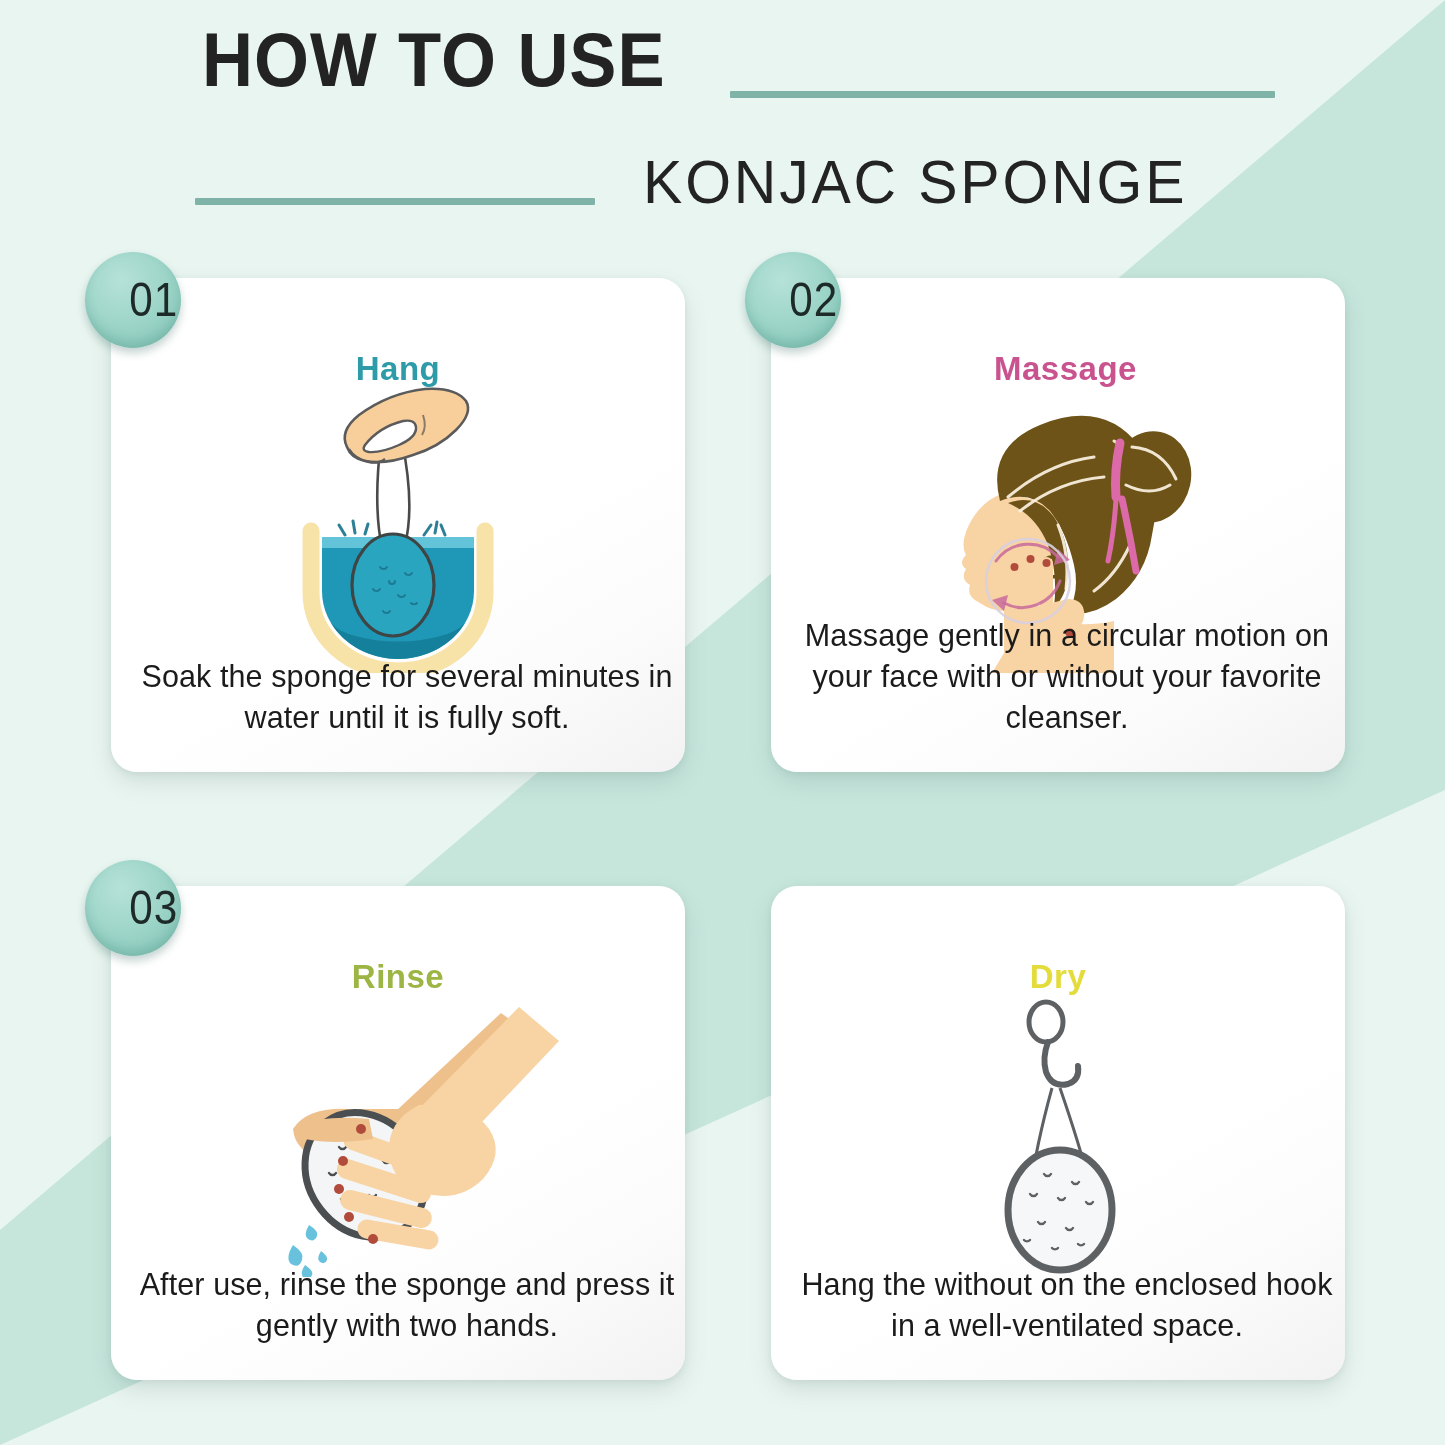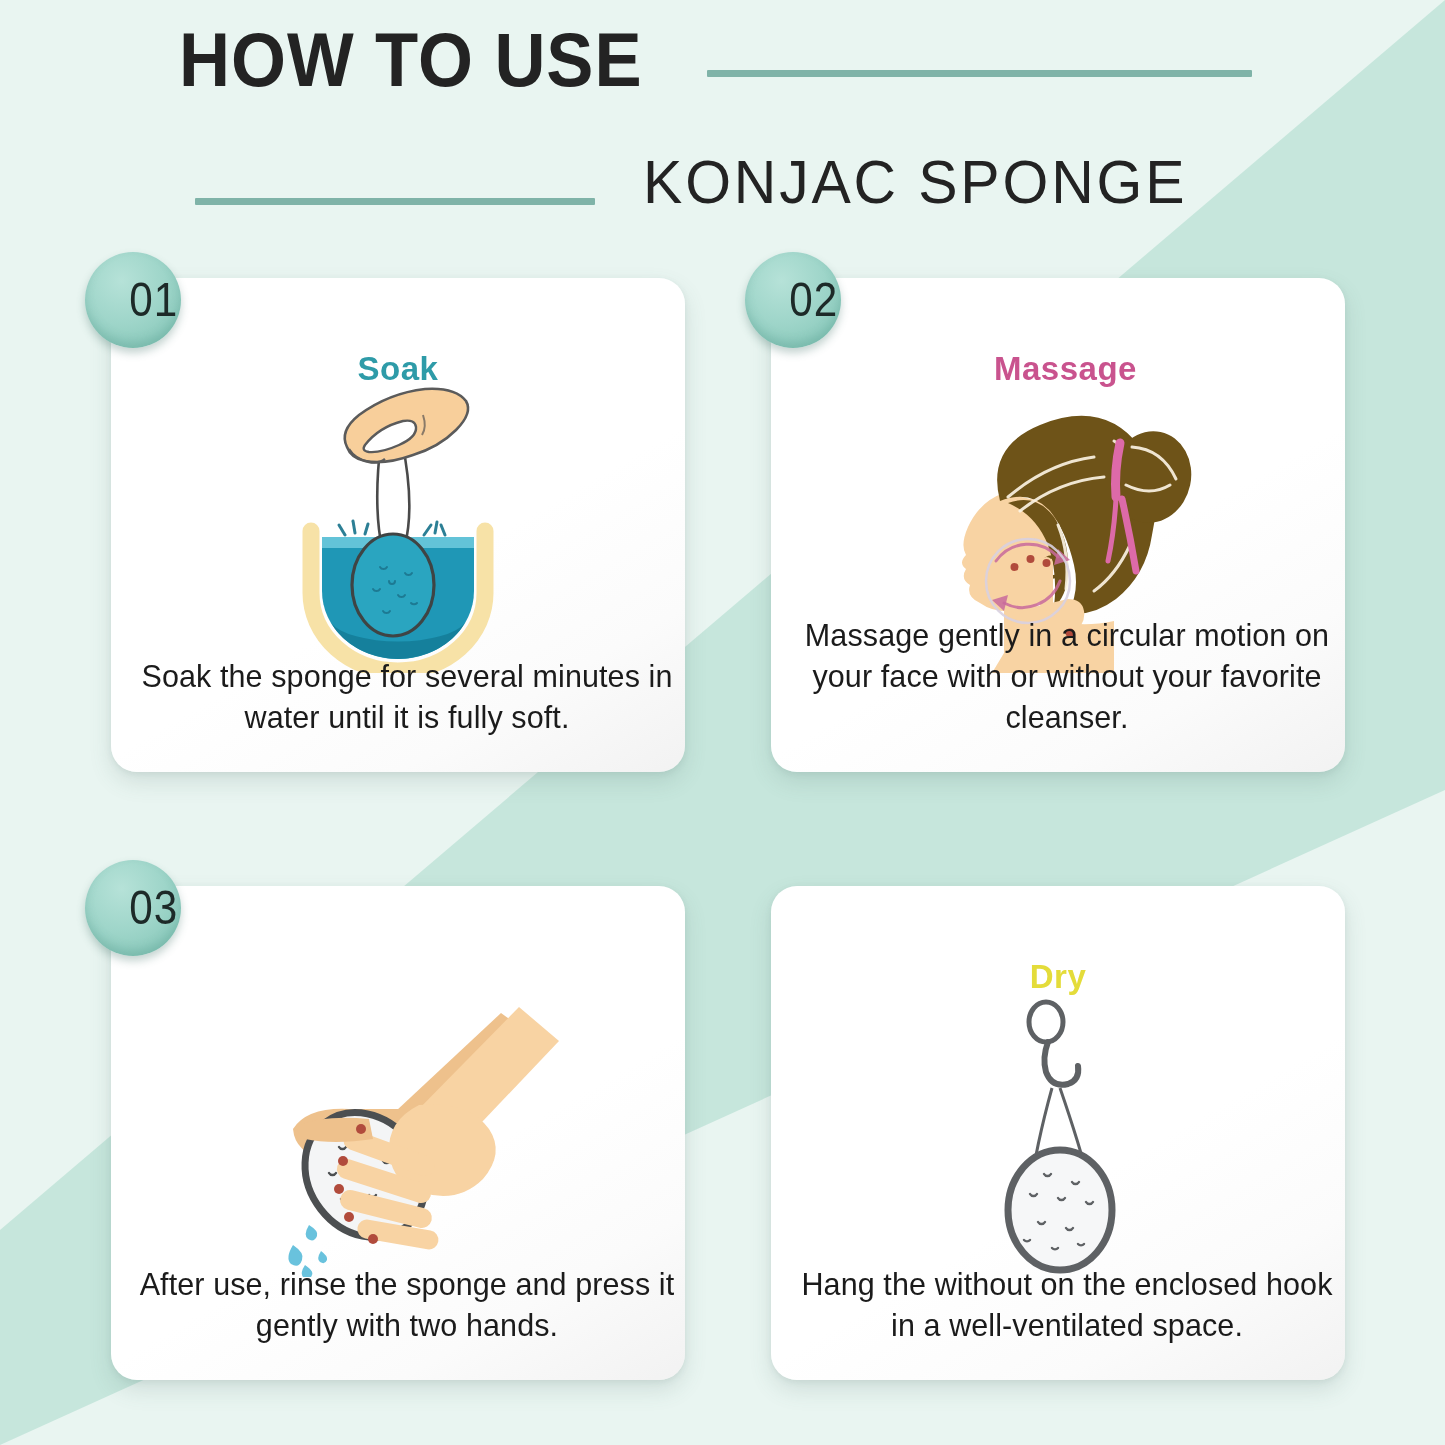--- a/index.html
+++ b/index.html
@@ -28,24 +28,24 @@
     width: 1445px;
     height: 1445px;
     pointer-events: none;
   }
 
   
   .header { position: absolute; left: 0; top: 0; width: 1445px; height: 215px; }
 
   .title-row-1 {
     position: absolute;
-    left: 179px;
+    left: 202px;
     top: 22px;
     display: flex;
-    align-items: center;
+    align-items: flex-end;
   }
   .title-main {
     font-family: "Liberation Sans Narrow", "Liberation Sans", sans-serif;
     font-size: 76px;
     font-weight: bold;
     letter-spacing: 1px;
     color: #232323;
     line-height: 1;
     transform: scaleX(0.93);
     transform-origin: left center;
@@ -182,21 +182,21 @@
     <div class="title-row-2">
       <div class="rule rule-bot" style="background: rgb(127, 179, 168);"></div>
       <div class="title-sub">KONJAC  SPONGE</div>
     </div>
   </div>
 
   <div class="grid">
 
     <div class="card-wrap c1">
       <div class="card">
-        <div class="step-label" style="color: rgb(46, 155, 168);">Soak</div>
+        <div class="step-label" style="color: rgb(46, 155, 168);">Hang</div>
         <div class="art">
           <svg width="250" height="288" viewBox="0 0 250 288">
 
             <path d="M38 146 L38 208 A87 78 0 0 0 212 208 L212 146" fill="none" stroke="#f7e2a7" stroke-width="17" stroke-linecap="round"></path>
 
             <path d="M49 158 L49 206 A76 68 0 0 0 201 206 L201 158 Z" fill="#1f97b6"></path>
 
             <rect x="49" y="152" width="152" height="11" fill="#63c3d8"></rect>
 
             <path d="M58 238 A76 68 0 0 0 192 238 A70 26 0 0 1 58 238 Z" fill="#15809c"></path>
@@ -307,20 +307,21 @@
         </div>
         <div class="caption">Massage gently in a circular motion on your face with or without your favorite cleanser.</div>
       </div>
       <div class="badge">
         <span class="badge-num">02</span>
       </div>
     </div>
 
     <div class="card-wrap c3">
       <div class="card">
+        <div class="step-label" style="color: rgb(156, 181, 68);">Rinse</div>
         <div class="art">
           <svg width="330" height="280" viewBox="0 0 330 280">
 
             <path d="M148 128 L268 16 L312 48 L196 166 Z" fill="#eec18c"></path>
             <path d="M60 132 Q74 110 116 112 L184 112 L184 150 L92 162 Q62 156 60 132 Z" fill="#eec18c"></path>
 
             <ellipse cx="132" cy="178" rx="56" ry="66" transform="rotate(-38 132 178)" fill="#f4f5f6" stroke="#4c4f51" stroke-width="7"></ellipse>
             <g fill="none" stroke="#4c4f51" stroke-width="2.4" stroke-linecap="round">
               <path d="M106 150 a4 4 0 0 0 7 0"></path>
                 <path d="M132 142 a4 4 0 0 0 7 0"></path>

